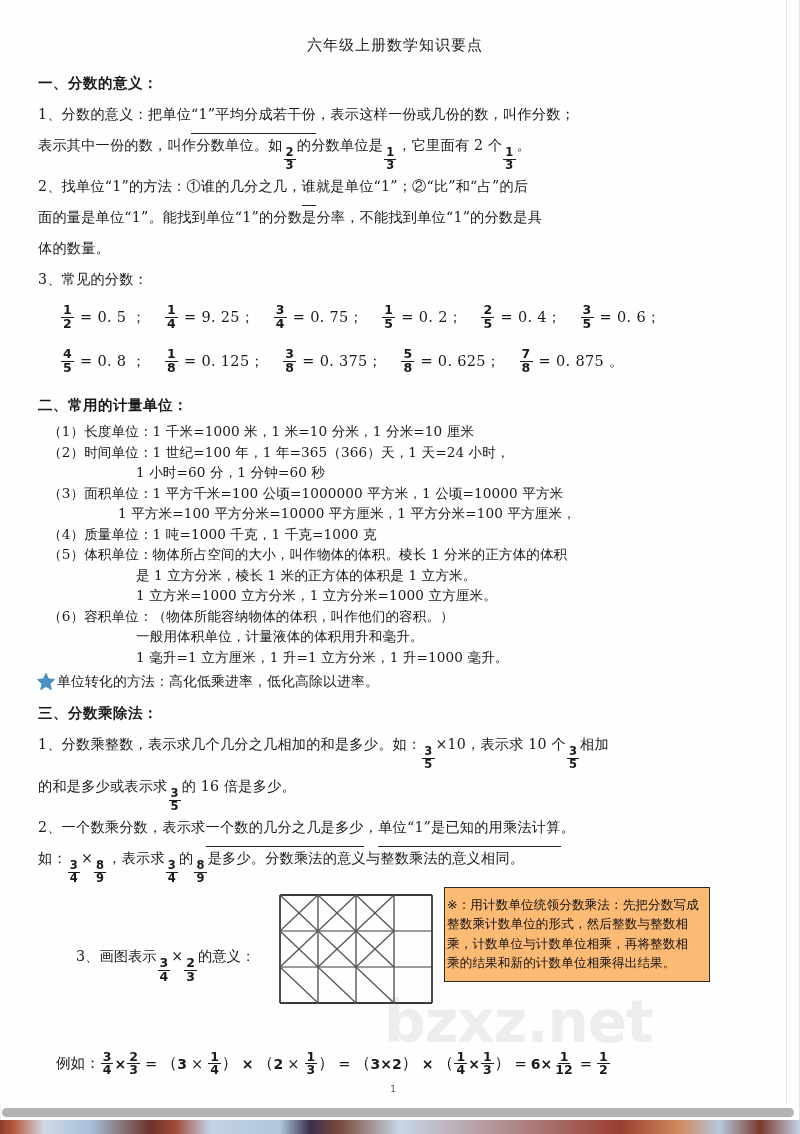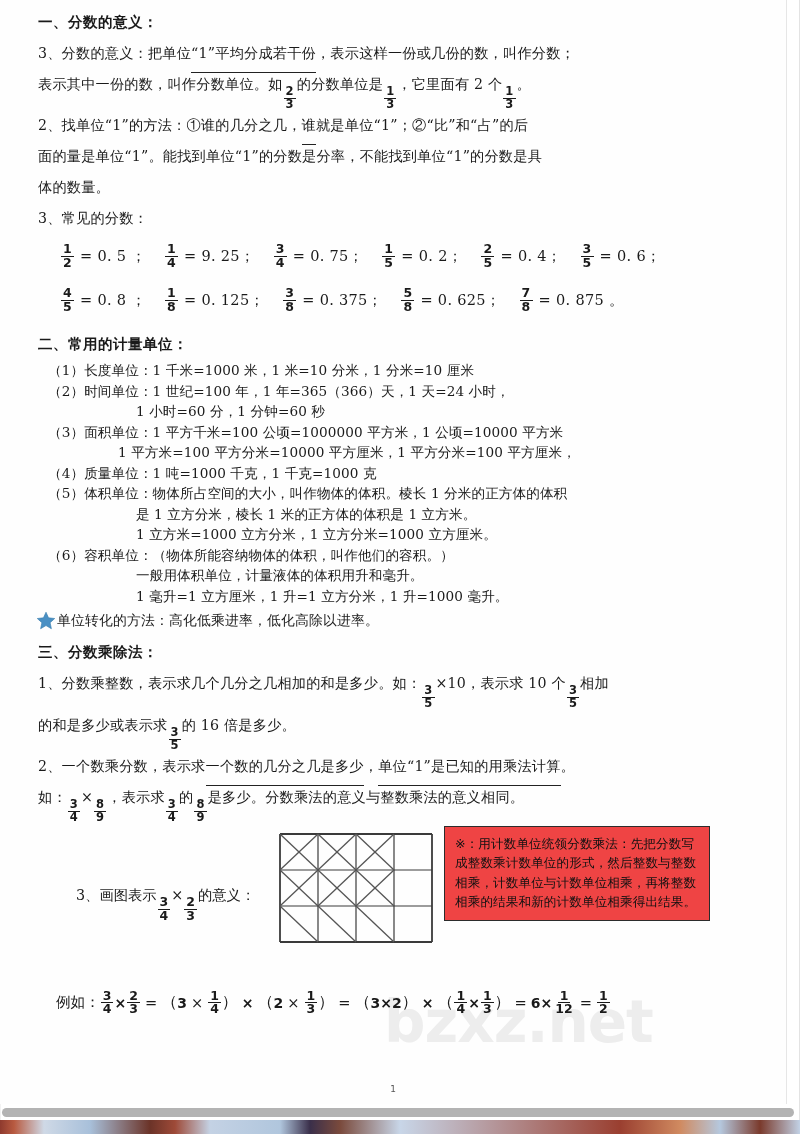--- a/index.html
+++ b/index.html
@@ -132,22 +132,22 @@
     font-size:14.3px;
     white-space:nowrap;
   }
   .gridfig{
     position:absolute;left:240px;top:4px;
   }
   .notebox{
     position:absolute;left:406px;top:-2px;
     width:266px;
     border:1.6px solid #2c2c2c;
-    background:#ef4444;
-    padding:7px 10px 8px 10px;
+    background:#fdba74;
+    padding:7px 10px 8px 2px;
     box-sizing:border-box;
     font-family:"DejaVu Sans","Liberation Sans",sans-serif;
     font-size:12.6px;
     line-height:19.5px;
     letter-spacing:0.1px;
     color:#111;
   }
 
   
   .example{
@@ -186,25 +186,26 @@
 </head>
 <body>
 
 <div class="page">
   <div class="paper">
 
     <div class="watermark">bzxz.net</div>
 
     <div class="content layer">
 
+      <div class="doc-title">六年级上册数学知识要点</div>
 
       <div class="sec-head">一、分数的意义：</div>
 
       <p class="para">
-        <span>3、分数的意义：把单位</span><span class="u">“1”平均分成若干份</span><span>，表示这样一份或几份的数，叫作分数；</span>
+        <span>1、分数的意义：把单位</span><span class="u">“1”平均分成若干份</span><span>，表示这样一份或几份的数，叫作分数；</span>
       </p>
 
       <p class="para">
         <span>表示其中一份的数，叫作分数单位。如</span><span class="frac">
             <span class="num">2</span>
             <span class="den">3</span>
           </span><span>的分数单位是</span><span class="frac">
             <span class="num">1</span>
             <span class="den">3</span>
           </span><span>，它里面有 2 个</span><span class="frac">

